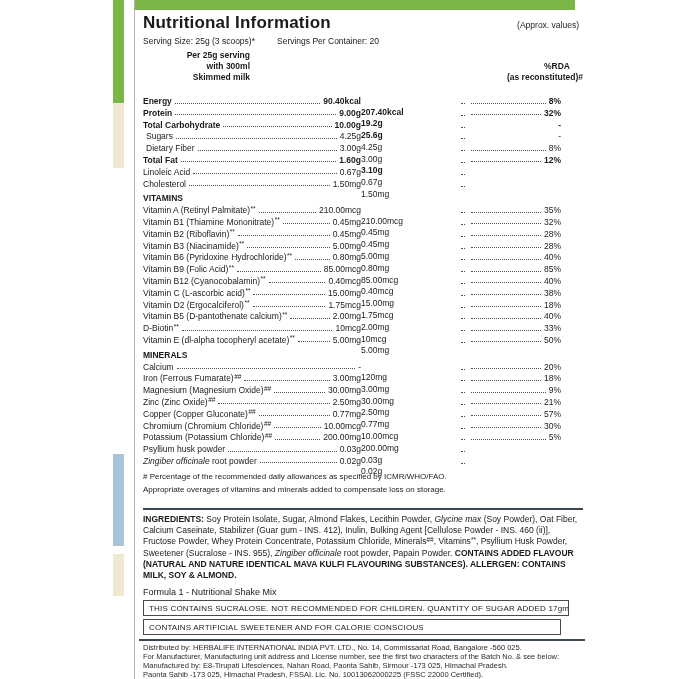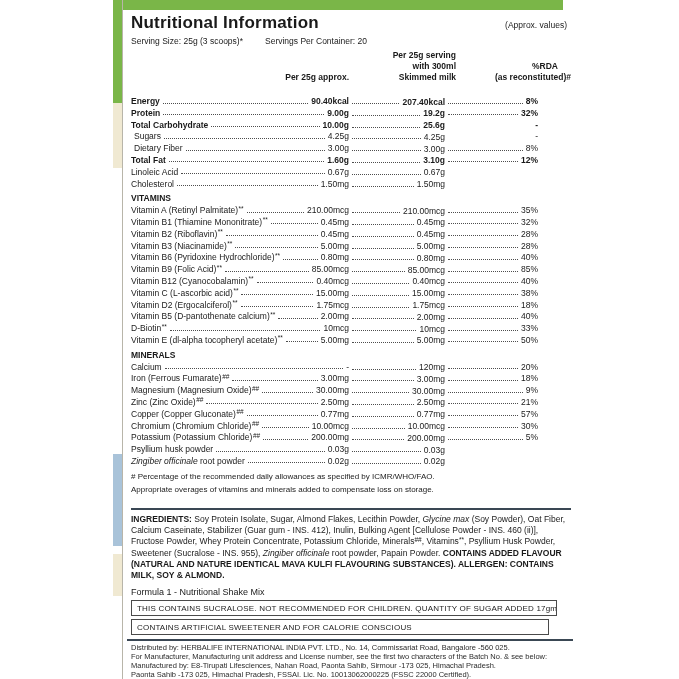--- a/index.html
+++ b/index.html
@@ -11,21 +11,21 @@
     font-family:"Liberation Sans",sans-serif;color:#1a1a1a;overflow:hidden;
     -webkit-font-smoothing:antialiased;
   }
   .strip{position:absolute;left:113px;width:11px;}
   .strip-green{top:0;height:103px;background:var(--green);}
   .strip-cream1{top:103px;height:65px;background:var(--cream);}
   .strip-blue{top:454px;height:92px;background:var(--blue);}
   .strip-cream2{top:554px;height:42px;background:var(--cream);}
 
   .label{
-    position:absolute;left:122px;top:0;width:450px;height:679px;
+    position:absolute;left:134px;top:0;width:450px;height:679px;
     border-left:1px solid #b8b5a9;box-sizing:border-box;background:#fff;
   }
   .green-bar{width:440px;height:10px;background:var(--green);}
   .content{padding:2px 0 0 8px;width:440px;box-sizing:content-box;}
 
   .title-row{display:flex;align-items:baseline;margin-top:1px;}
   .title{font-size:17px;font-weight:800;letter-spacing:.2px;}
   .approx{flex:1;text-align:right;font-size:8.5px;color:#222;padding-right:4px;}
 
   .serving-line{font-size:8.5px;margin-top:3px;}
@@ -34,21 +34,21 @@
   .col-headers{display:flex;margin-top:4px;font-size:8.5px;font-weight:bold;line-height:11px;}
   .ch1{width:218px;display:flex;flex-direction:column;justify-content:flex-end;text-align:right;}
   .ch2{width:107px;display:flex;flex-direction:column;justify-content:flex-end;text-align:right;}
   .ch3{flex:1;display:flex;flex-direction:column;justify-content:flex-end;text-align:right;}
   .ch3 .l0{padding-right:13px;}
 
   #rows{margin-top:13px;}
   .row{display:flex;height:11.8px;align-items:baseline;font-size:8.5px;}
   .row.b .nm, .row.b .val{font-weight:bold;}
   .c1{width:218px;display:flex;align-items:baseline;min-width:0;}
-  .c2{width:96px;display:flex;align-items:flex-start;}
+  .c2{width:107px;display:flex;align-items:flex-start;flex-direction:column;}
   .c3{width:115px;display:flex;align-items:baseline;padding-right:22px;box-sizing:border-box;}
   .c3.end{justify-content:flex-end;}
   .nm{white-space:nowrap;}
   .ind .nm{padding-left:3px;}
   .dots{flex:1;border-bottom:1.2px dotted #4d4d4d;align-self:flex-end;margin:0 3px 2.5px 3px;min-width:4px;}
   .val{text-align:right;white-space:nowrap;}
   .mk{font-size:6.5px;position:relative;top:-2.5px;margin-left:.5px;}
   .section-row{font-size:8.5px;font-weight:bold;height:11.8px;margin-top:3px;}
 
   .notes{margin-top:2px;font-size:8px;line-height:13px;color:#222;}
@@ -82,23 +82,20 @@
     <div class="title-row">
       <span class="title">Nutritional Information</span>
       <span class="approx">(Approx. values)</span>
     </div>
 
     <div class="serving-line">
       <span>Serving Size: 25g (3 scoops)*</span><span class="gap"></span><span>Servings Per Container: 20</span>
     </div>
 
     <div class="col-headers">
-      <div class="ch1">
-          <span>Per 25g approx.</span>
-        </div>
       <div class="ch2" id="ch2">
           <div>Per 25g serving</div>
           <div>with 300ml</div>
           <div>Skimmed milk</div>
         </div>
       <div class="ch3" id="ch3">
           <div class="l0">%RDA</div>
           <div>(as reconstituted)#</div>
         </div>
     </div>

